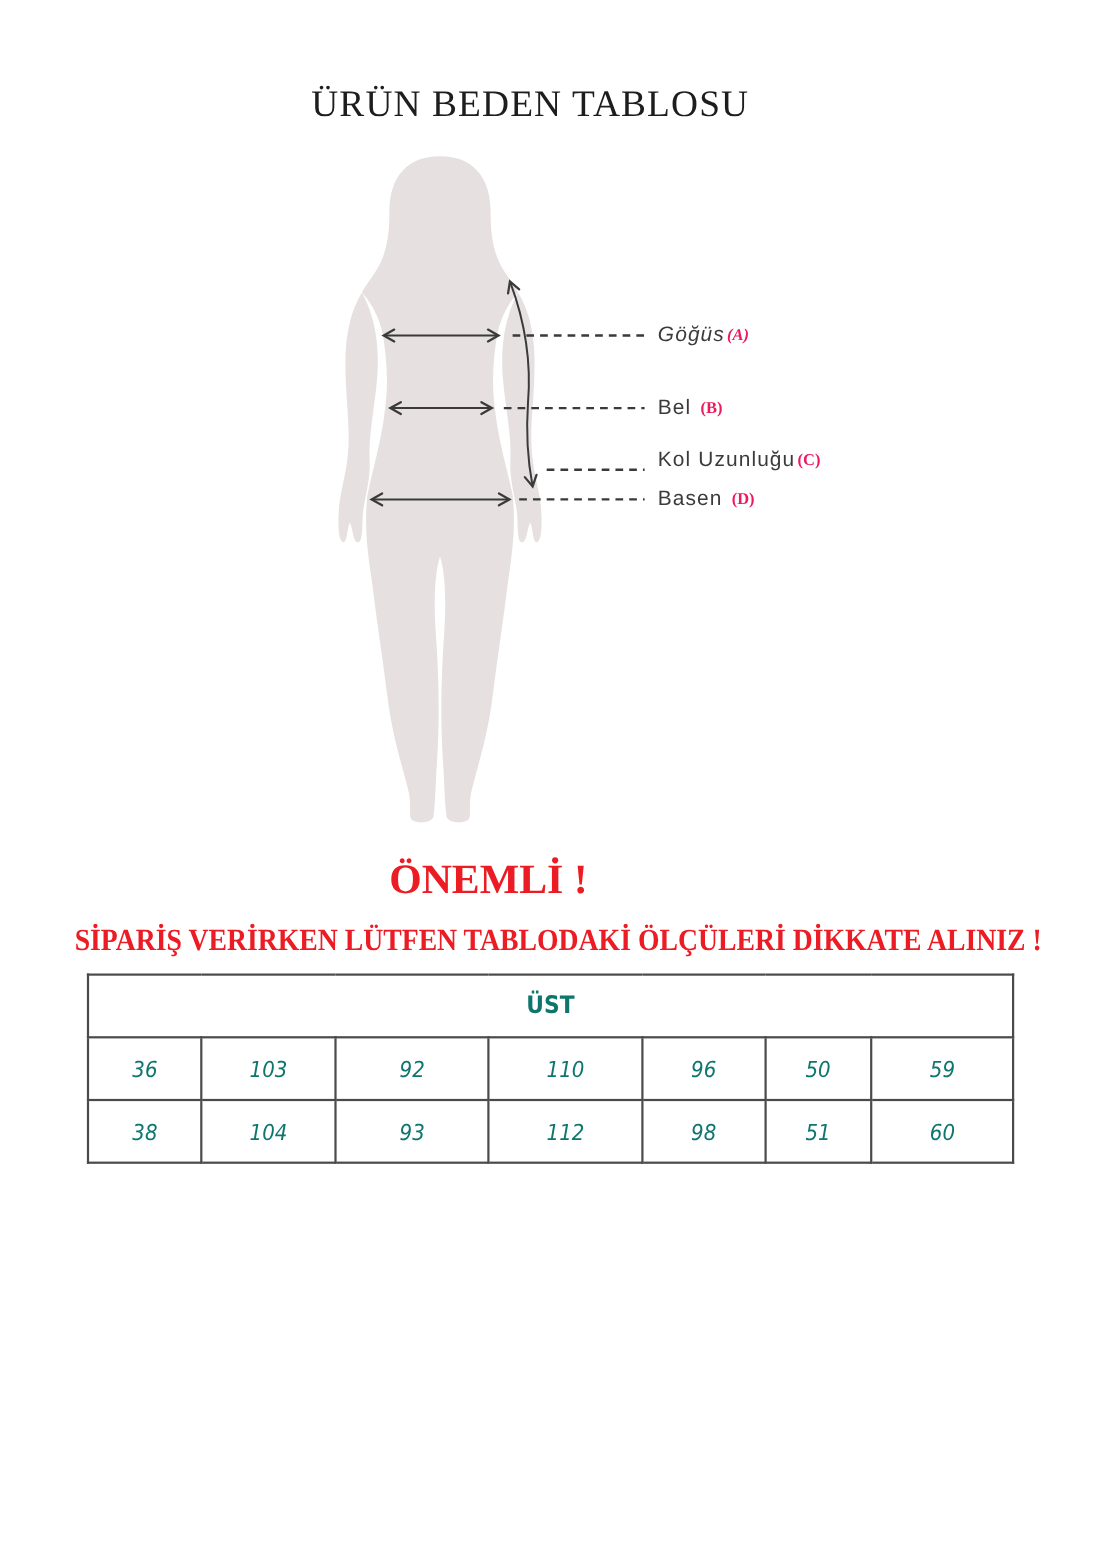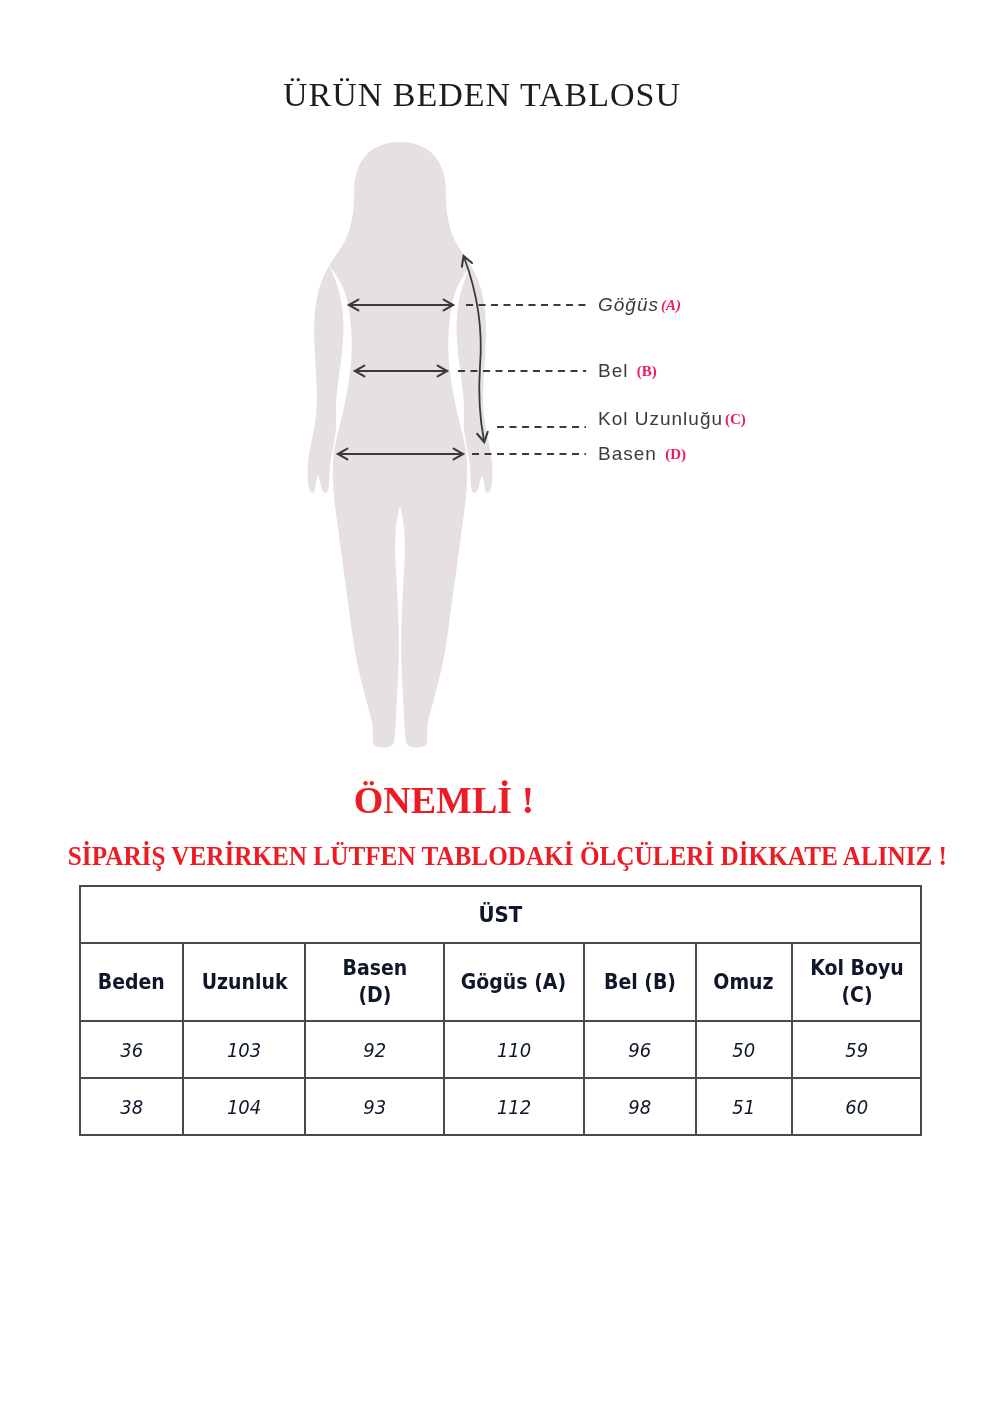--- a/index.html
+++ b/index.html
@@ -35,21 +35,21 @@
     display:inline-block; font-family:"Liberation Serif", serif; font-weight:bold;
     font-size:28px; color:#ec1c24; white-space:nowrap;
     transform:scaleX(0.9); transform-origin:center;
   }
   table.size-table {
     position:absolute; top:885px; left:79px; width:843px;
     border-collapse:collapse; table-layout:fixed; background:#ffffff;
   }
   .size-table td, .size-table th {
     border:2px solid #4a4a4a; text-align:center; vertical-align:middle;
-    padding:0; color:#0f172a;
+    padding:0; color:#0f766e;
   }
   .size-table tr.section-row { height:57px; }
   .size-table tr.head-row    { height:78px; }
   .size-table tr.data-row    { height:57px;font-style:italic; }
   .cell-text {
     display:inline-block; transform:scaleX(0.9); transform-origin:center;
     font-family:"DejaVu Sans", sans-serif;
   }
   .section-row .cell-text { font-size:22px; font-weight:bold; }
   .head-row .cell-text    { font-size:21px; font-weight:bold; white-space:pre-line; line-height:27px; }
@@ -166,31 +166,20 @@
         <col style="width:16.5%">
       <col style="width:16.6%">
         <col style="width:13.3%">
         <col style="width:11.5%">
         <col style="width:15.3%">
     </colgroup>
     <tbody>
       <tr class="section-row">
         <td colspan="7"><span class="cell-text">ÜST</span></td>
       </tr>
-      <tr class="head-row">
-        <th><span class="cell-text">Beden</span></th>
-        <th><span class="cell-text">Uzunluk</span></th>
-        <th><span class="cell-text">Basen
-(D)</span></th>
-        <th><span class="cell-text">Gögüs (A)</span></th>
-        <th><span class="cell-text">Bel (B)</span></th>
-        <th><span class="cell-text">Omuz</span></th>
-        <th><span class="cell-text">Kol Boyu
-(C)</span></th>
-      </tr>
       <tr class="data-row">
         <td><span class="cell-text">36</span></td>
         <td><span class="cell-text">103</span></td>
         <td><span class="cell-text">92</span></td>
         <td><span class="cell-text">110</span></td>
         <td><span class="cell-text">96</span></td>
         <td><span class="cell-text">50</span></td>
         <td><span class="cell-text">59</span></td>
       </tr>
       <tr class="data-row">

